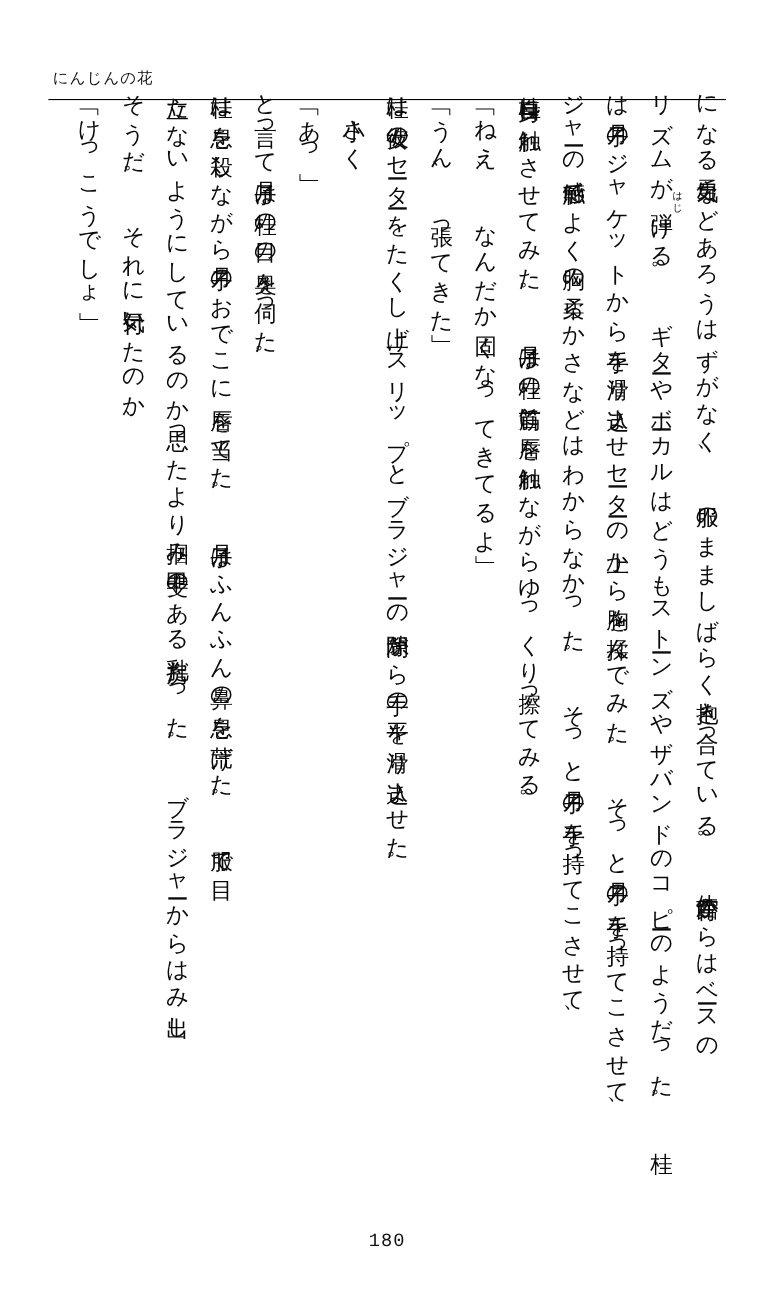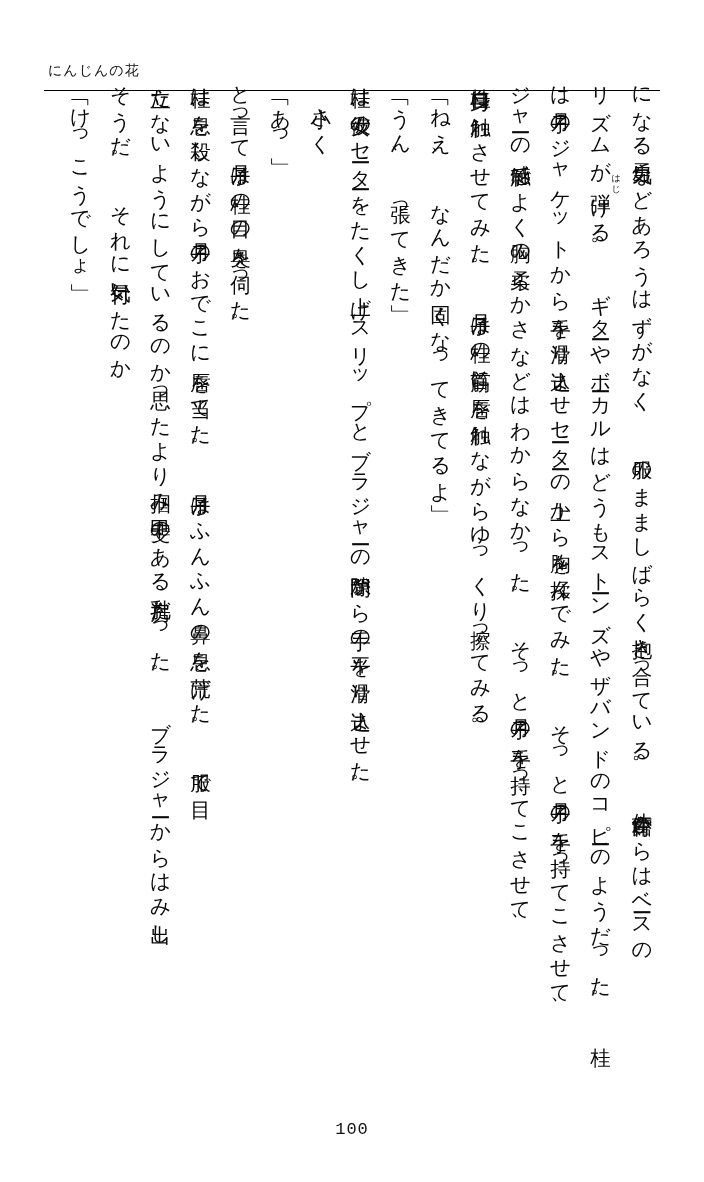--- a/index.html
+++ b/index.html
@@ -121,15 +121,15 @@
       <p class="indent1">小さく</p>
       <p class="indent1">「あっ」</p>
       <p>と言って月子は桂の目の奥を伺った。</p>
       <p>桂は息を殺しながら月子のおでこに唇を当てた。　月子はふんふん鼻の息を荒げた。　服で目</p>
       <p>立たないようにしているのか思ったより掴み甲斐のある乳房だった。　ブラジャーからはみ出し</p>
       <p>そうだ。　それに気付いたのか、</p>
       <p class="indent1">「けっこうでしょ」</p>
     </div>
   </div>
 
-  <div class="folio">100</div>
+  <div class="folio">180</div>
 
 </div>
 
 </body></html>

